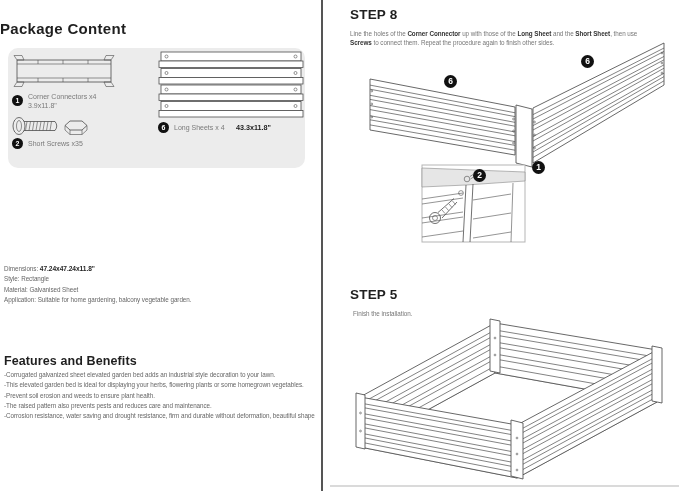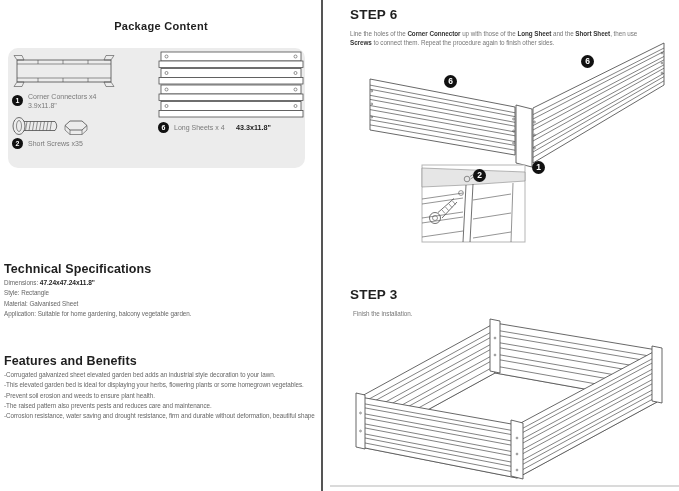--- a/index.html
+++ b/index.html
@@ -1,19 +1,19 @@
 <!DOCTYPE html>
 <html><head>
 <meta charset="utf-8">
 <style>
   html,body{margin:0;padding:0;}
   body{width:679px;height:491px;background:#fff;position:relative;overflow:hidden;
        font-family:"Liberation Sans",sans-serif;color:#222;}
   .abs{position:absolute;}
-  .page-title{left:0;top:20px;width:322px;text-align:center;font-size:11px;font-weight:600;
+  .page-title{left:0;top:20px;width:322px;font-size:15px;font-weight:600;
               color:#1f1f1f;letter-spacing:.3px;}
   .pkg-box{left:8px;top:48px;width:297px;height:120px;background:#ececec;border-radius:10px;}
   .badge{width:11px;height:11px;border-radius:50%;background:#111;color:#fff;font-size:7px;
          font-weight:700;display:flex;align-items:center;justify-content:center;line-height:1;}
   .badge.lg{width:13px;height:13px;font-size:8.5px;}
   .pkg-label{font-size:7px;color:#7a7a7a;line-height:8.6px;}
   .pkg-size-bold{font-size:7.2px;font-weight:700;color:#1d1d1d;}
   .sec-head{font-size:12.5px;font-weight:700;color:#1f1f1f;letter-spacing:.1px;}
   .small-text{font-size:6.3px;color:#666;line-height:10.3px;letter-spacing:-.05px;}
   .spec-bold{font-weight:700;color:#1f1f1f;font-size:6.6px;}
@@ -102,42 +102,41 @@
         <circle cx="138.5" cy="55" r="1.5"></circle>
     </g>
   </svg>
 
   <div class="abs badge" style="left:150px;top:74px;">6</div>
   <div class="abs pkg-label" style="left:166px;top:76px;">Long Sheets x 4</div>
   <div class="abs pkg-size-bold" style="left:228px;top:75px;">43.3x11.8"</div>
 </div>
 
 <div class="abs" style="left:4px;top:262px;width:312px;">
-  <div class="sec-head">Technical Specifications</div>
   <div class="small-text" style="margin-top:2px;"><span>Dimensions: </span><span class="spec-bold">47.24x47.24x11.8"</span></div>
   <div class="small-text">Style: Rectangle</div>
   <div class="small-text">Material: Galvanised Sheet</div>
   <div class="small-text">Application: Suitable for home gardening, balcony vegetable garden.</div>
 </div>
 
 <div class="abs" style="left:4px;top:330px;width:315px;margin-top:24px;">
   <div class="sec-head">Features and Benefits</div>
   <div style="margin-top:2px;">
       <div class="small-text">-Corrugated galvanized sheet elevated garden bed adds an industrial style decoration to your lawn.</div>
       <div class="small-text">-This elevated garden bed is ideal for displaying your herbs, flowering plants or some homegrown vegetables.</div>
       <div class="small-text">-Prevent soil erosion and weeds to ensure plant health.</div>
       <div class="small-text">-The raised pattern also prevents pests and reduces care and maintenance.</div>
       <div class="small-text">-Corrosion resistance, water saving and drought resistance, firm and durable without deformation, beautiful shape</div>
     </div>
 </div>
 
 <div class="abs divider-v"></div>
 <div class="abs divider-b"></div>
 
-<div class="abs step-head" style="left:350px;top:7px;">STEP 6</div>
+<div class="abs step-head" style="left:350px;top:7px;">STEP 8</div>
 <div class="abs step-body" style="left:350px;top:30px;width:308px;"><span>Line the holes of the </span><span class="b">Corner Connector</span><span> up with those of the </span><span class="b">Long Sheet</span><span> and the </span><span class="b">Short Sheet</span><span>, then use </span><span class="b">Screws</span><span> to connect them. Repeat the procedure again to finish other sides.</span></div>
 
 <svg class="abs" style="left:350px;top:38px;" width="325" height="212" viewBox="0 0 325 212">
 
   <g data-quad="20,41 165,69 165,117 20,92">
       <polygon points="20,41 165,69 165,117 20,92"></polygon>
       <line x1="20" y1="47.12" x2="165" y2="74.76"></line>
       <line x1="20" y1="51.2" x2="165" y2="78.6"></line>
       <line x1="20" y1="57.32" x2="165" y2="84.36"></line>
       <line x1="20" y1="61.400000000000006" x2="165" y2="88.2"></line>
@@ -210,21 +209,21 @@
       <line class="lnt" x1="120.5" y1="141" x2="123.5" y2="139"></line>
     </g>
   </g>
 </svg>
 
 <div class="abs badge lg" style="left:444px;top:75px;">6</div>
 <div class="abs badge lg" style="left:581px;top:55px;">6</div>
 <div class="abs badge lg" style="left:532px;top:161px;">1</div>
 <div class="abs badge lg" style="left:473px;top:169px;">2</div>
 
-<div class="abs step-head" style="left:350px;top:287px;">STEP 3</div>
+<div class="abs step-head" style="left:350px;top:287px;">STEP 5</div>
 <div class="abs step-body" style="left:353px;top:310px;">Finish the installation.</div>
 
 <svg class="abs" style="left:350px;top:313px;" width="320" height="172" viewBox="0 0 320 172">
 
   <polygon points="10,134 145,60 307,89 167,165" fill="#fff" stroke="#777" stroke-width=".7"></polygon>
 
   <g data-quad="10,84 145,10 145,60 10,134">
       <polygon points="10,84 145,10 145,60 10,134"></polygon>
       <line x1="10" y1="91" x2="145" y2="17"></line>
       <line x1="10" y1="96" x2="145" y2="22"></line>

